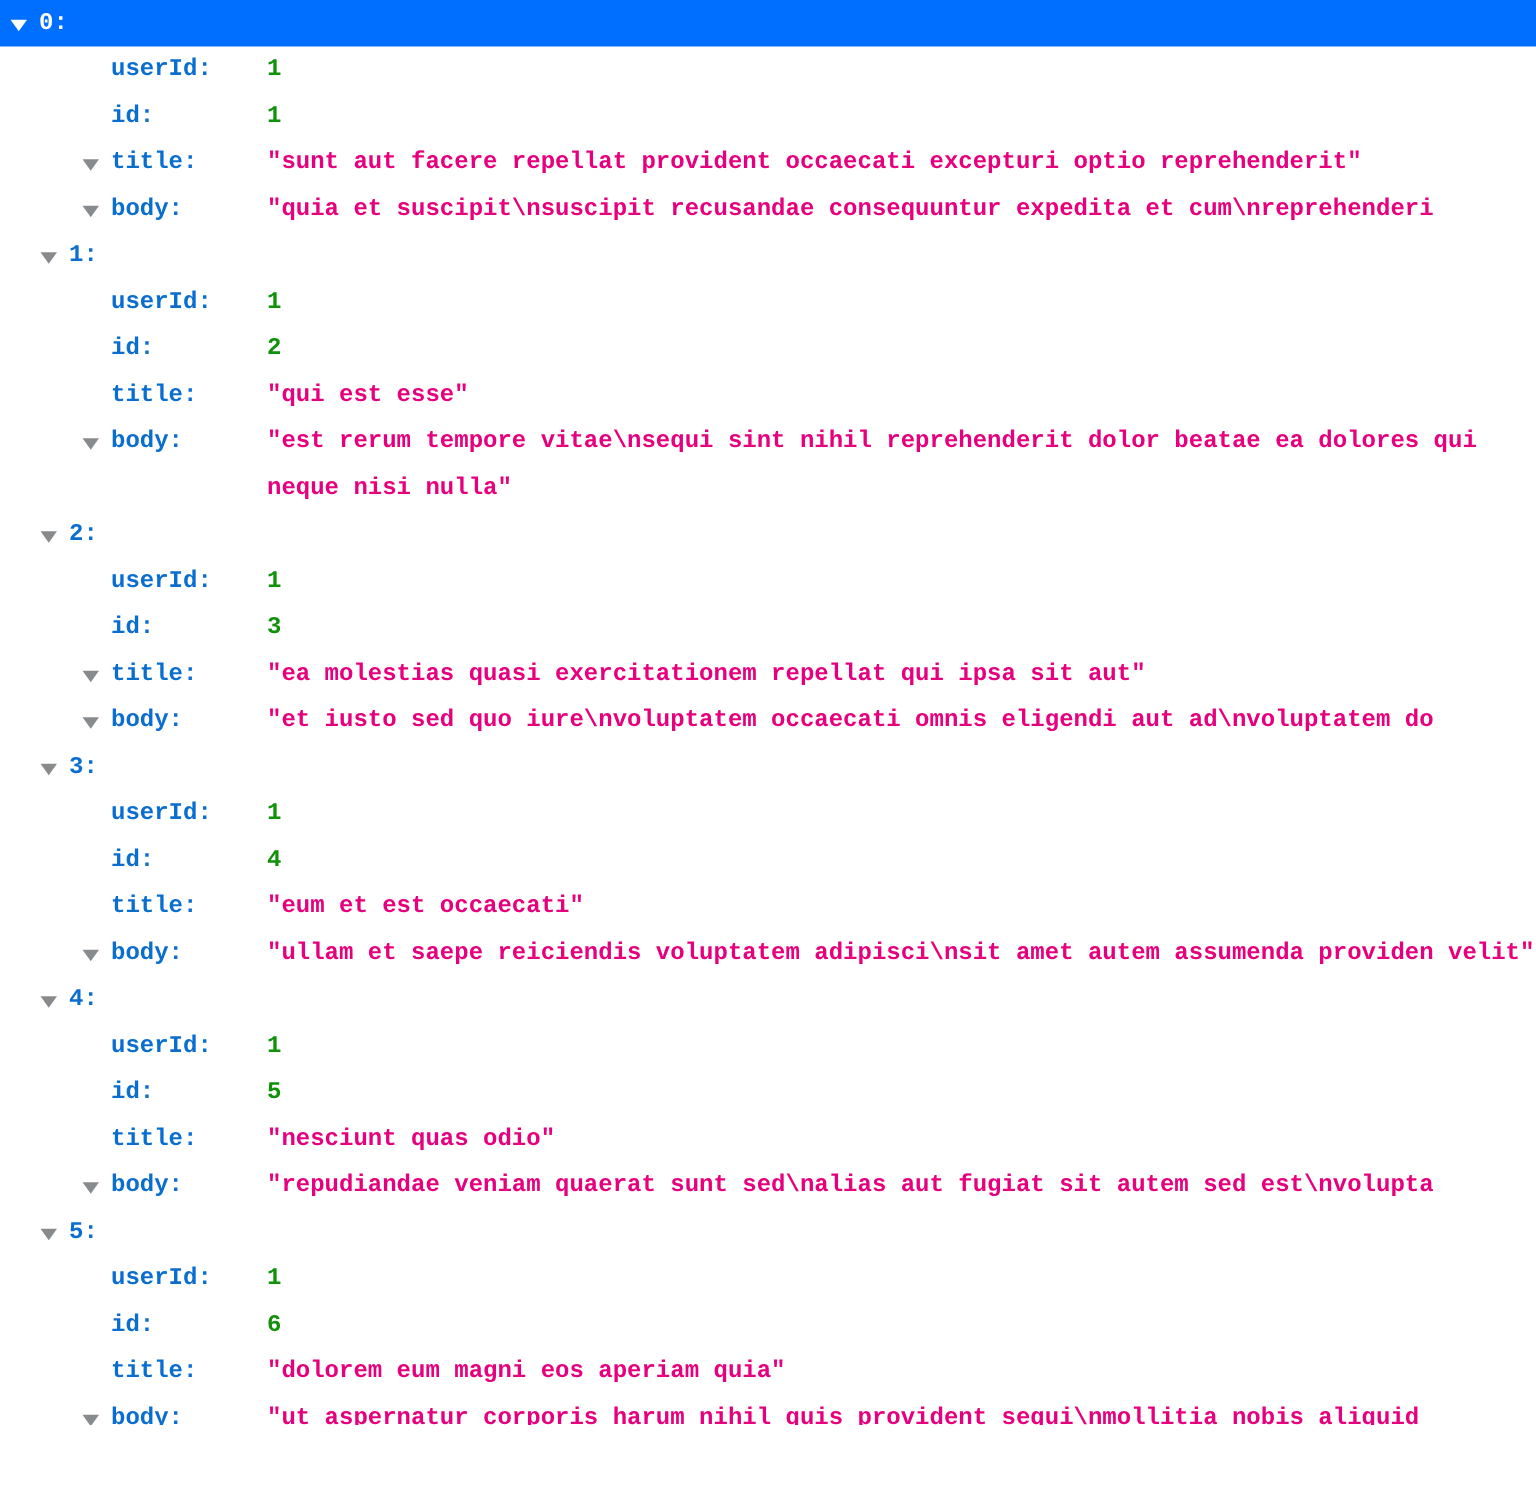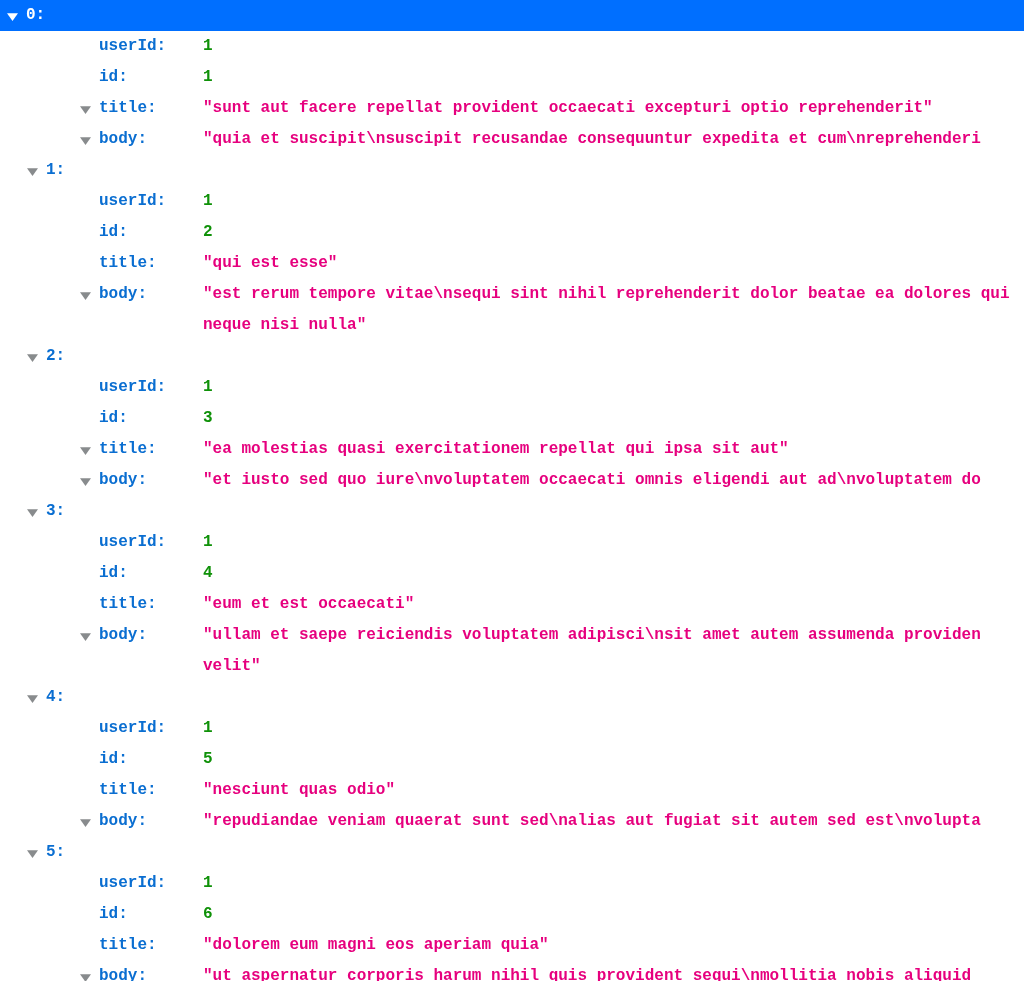--- a/index.html
+++ b/index.html
@@ -24,21 +24,21 @@
     .row.selected {
       background: #006fff;
     }
     .row.selected .key,
     .row.selected .toggle svg {
       color: #fff;
       fill: #fff;
     }
     .indent-0 { padding-left: 4px; }
     .indent-1 { padding-left: 24px; }
-    .indent-2 { padding-left: 52px; margin-left: 25px; }
+    .indent-2 { padding-left: 52px; }
     .toggle {
       width: 16px;
       flex-shrink: 0;
       display: flex;
       align-items: center;
       justify-content: center;
       padding-top: 11px;
       cursor: pointer;
     }
     .toggle.placeholder { visibility: hidden; }

